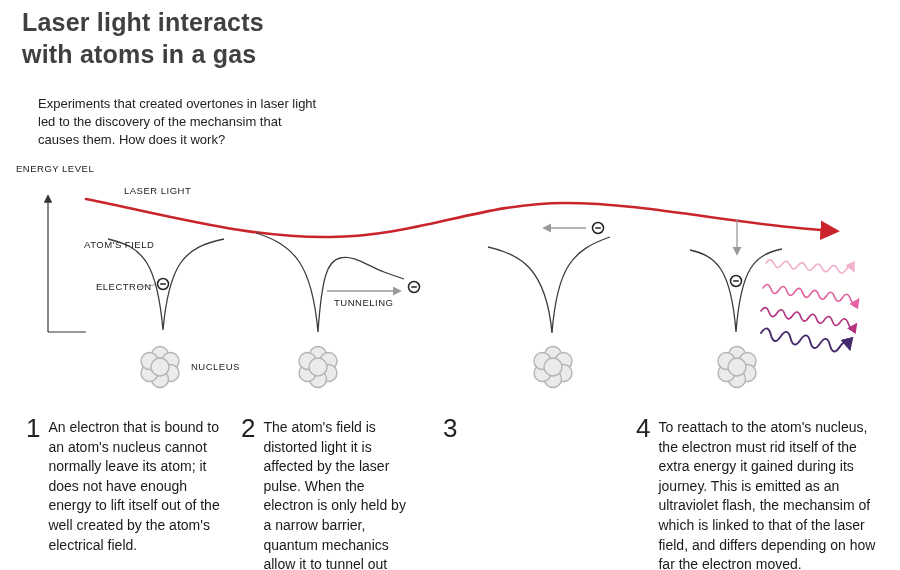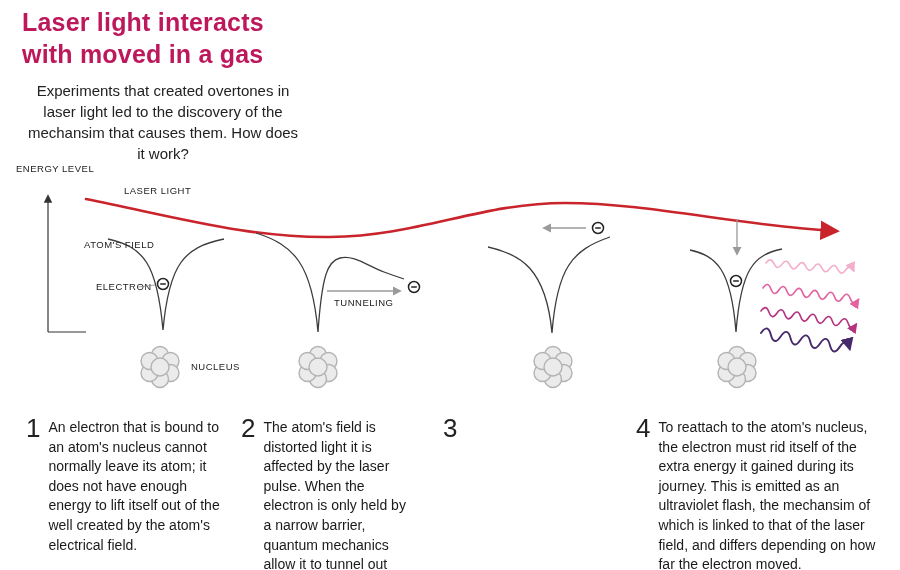--- a/index.html
+++ b/index.html
@@ -2,26 +2,26 @@
 <html><head>
 <meta charset="utf-8">
 <style>
   html,body{margin:0;padding:0;background:#ffffff;}
   .canvas{
     position:relative;width:900px;height:570px;background:#ffffff;
     font-family:"Liberation Sans",sans-serif;overflow:hidden;color:#1a1a1a;
   }
   .title{
     position:absolute;left:22px;top:6px;margin:0;
-    font-size:25px;line-height:1.28;font-weight:700;color:#be185d;letter-spacing:.2px;
+    font-size:25px;line-height:1.28;font-weight:700;color:#404040;letter-spacing:.2px;
   }
   .title span{display:block;}
   .subtitle{
-    position:absolute;left:23px;top:80px;width:280px;margin:0;
-    font-size:15px;line-height:1.4;color:#222;text-align:center;
+    position:absolute;left:23px;top:80px;width:280px;margin:15px;
+    font-size:13px;line-height:1.4;color:#222;
   }
   svg.diagram{position:absolute;left:0;top:0;}
   .lbl{
     font-family:"Liberation Sans",sans-serif;
     font-size:9.5px;letter-spacing:.5px;fill:#222;
   }
   .well{fill:none;stroke:#3c3c3c;stroke-width:1.3;}
   .axis{stroke:#333;stroke-width:1.2;}
   .gray-arrow{stroke:#9a9a9a;stroke-width:1.3;fill:none;}
   .leader{stroke:#8a8a8a;stroke-width:.8;}
@@ -39,21 +39,21 @@
   .step3{left:443px;width:177px;}
   .step4{left:636px;width:252px;}
 </style>
 </head>
 <body>
 
 <div class="canvas">
 
   <h1 class="title">
     <span>Laser light interacts</span>
-    <span>with moved in a gas</span>
+    <span>with atoms in a gas</span>
   </h1>
 
   <p class="subtitle">Experiments that created overtones in laser light led to the discovery of the mechansim that causes them. How does it work?</p>
 
   <svg class="diagram" width="900" height="570" viewBox="0 0 900 570">
     <defs>
       <marker id="mk-red" viewBox="0 0 10 10" refX="8" refY="5" markerWidth="7.5" markerHeight="7.5" orient="auto">
         <path d="M0,0 L10,5 L0,10 z" fill="#c9242b"></path>
       </marker>
       <marker id="mk-dark" viewBox="0 0 10 10" refX="8" refY="5" markerWidth="7" markerHeight="7" orient="auto">

